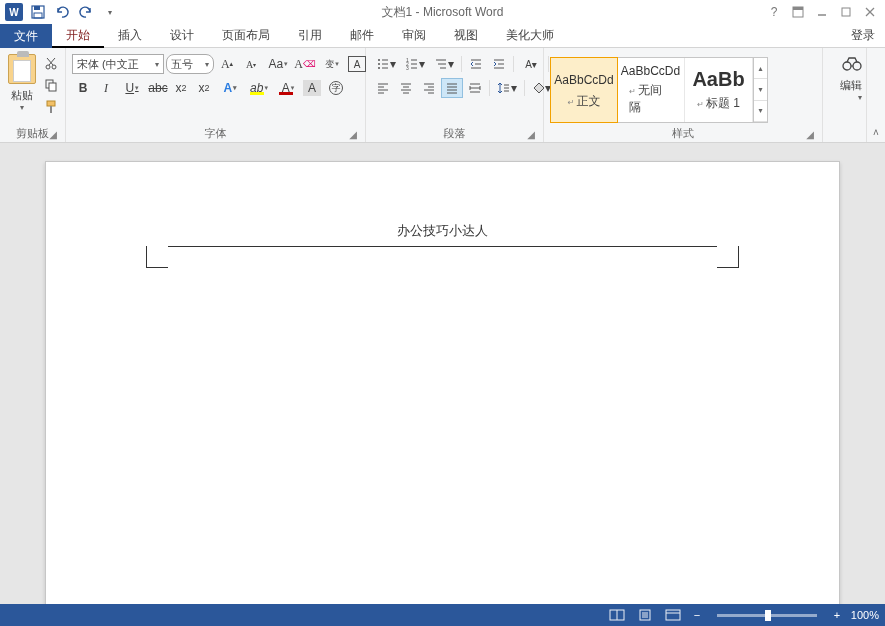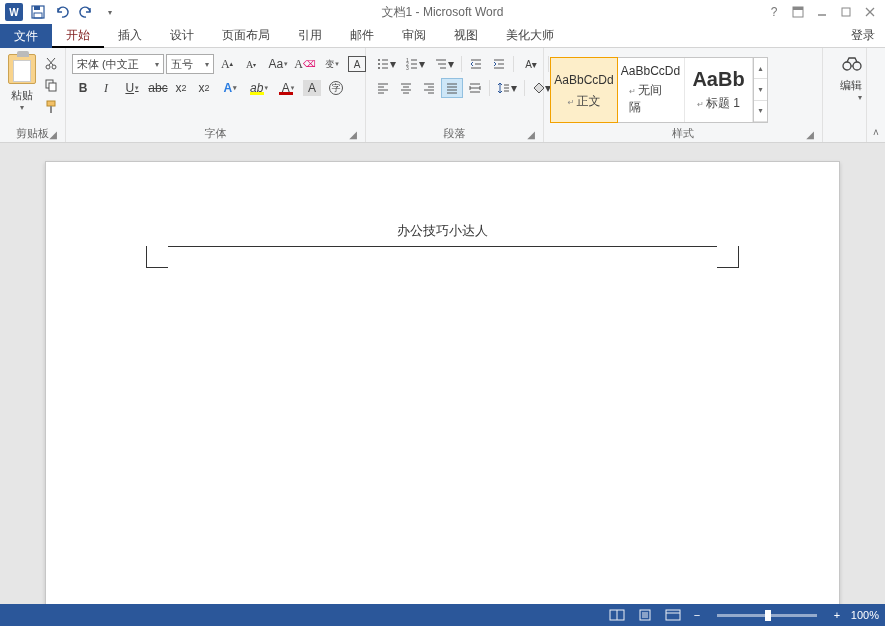--- a/index.html
+++ b/index.html
@@ -215,21 +215,21 @@
     <div class="label"><span>剪贴板</span><span class="launcher">◢</span></div>
   </div>
 
   <div class="group font-group" style="width:300px;">
     <div class="body">
       <div class="font-row1">
         <div class="combo" style="width:92px;">
             <span>宋体 (中文正</span>
             <span class="dd-ar">▾</span>
           </div>
-        <div class="combo" style="width:48px;">
+        <div class="combo" style="width:48px;border-radius:8px;">
             <span>五号</span>
             <span class="dd-ar">▾</span>
           </div>
         <div class="fbtn" style="font-family:serif;">A<span style="font-size:7px;vertical-align:super;">▴</span></div>
         <div class="fbtn" style="font-family:serif;font-size:10px;">A<span style="font-size:6px;vertical-align:super;">▾</span></div>
         <div class="fbtn dd">
             <span>Aa</span>
             <span class="sm-dd">▾</span>
           </div>
         <div class="fbtn" style="font-family:serif;">A<span style="color:#d06;font-size:9px;">⌫</span></div>

